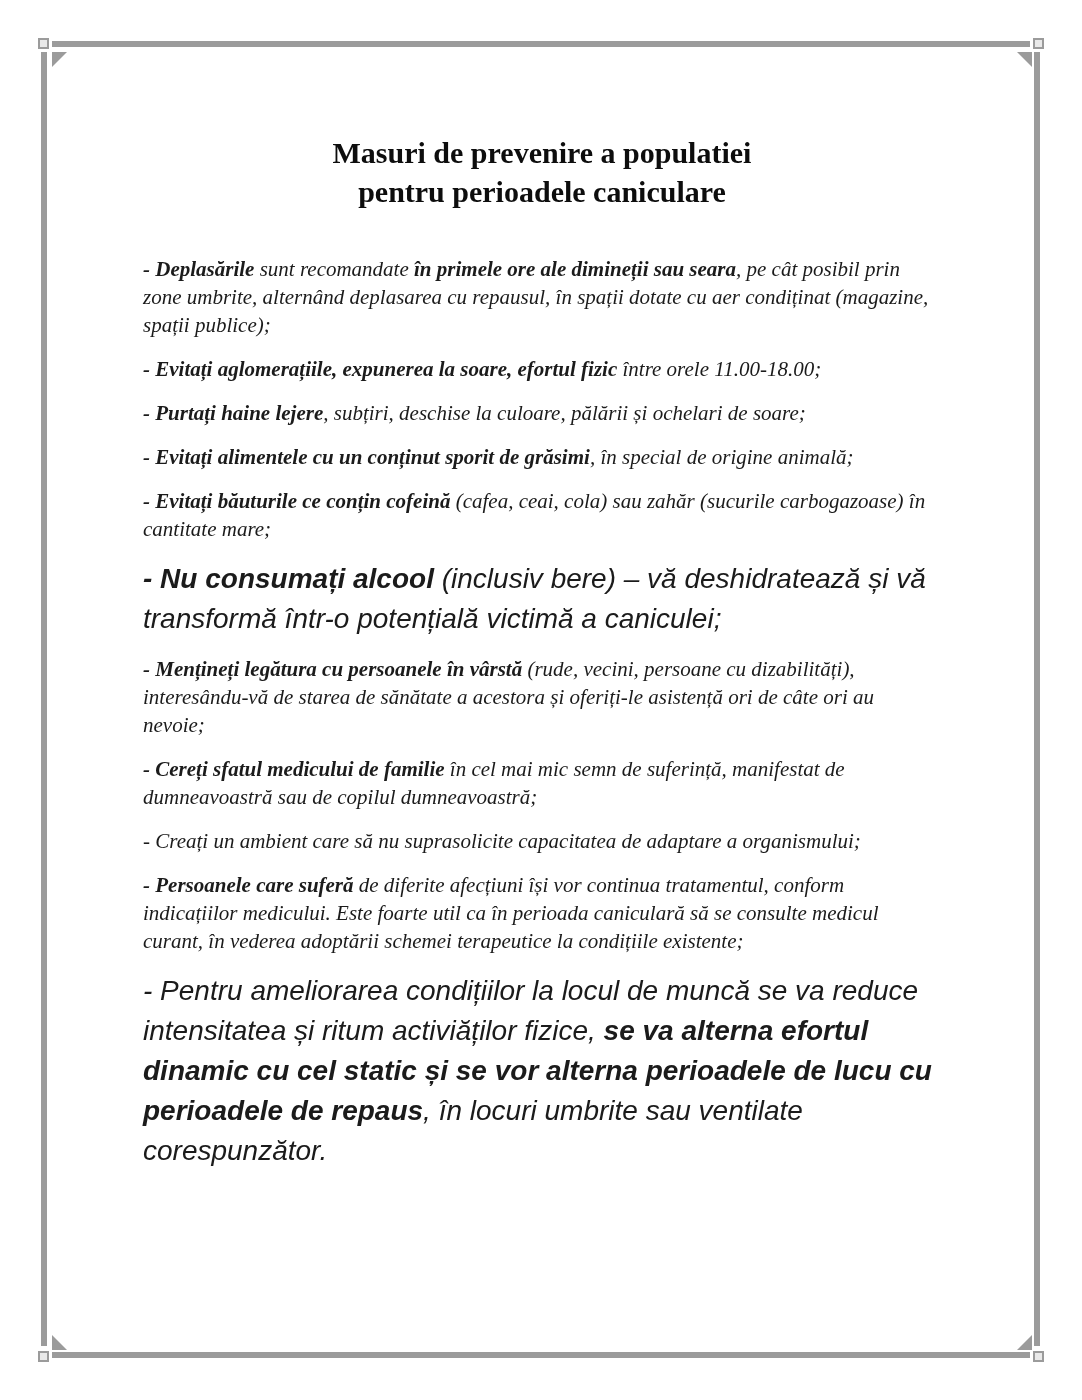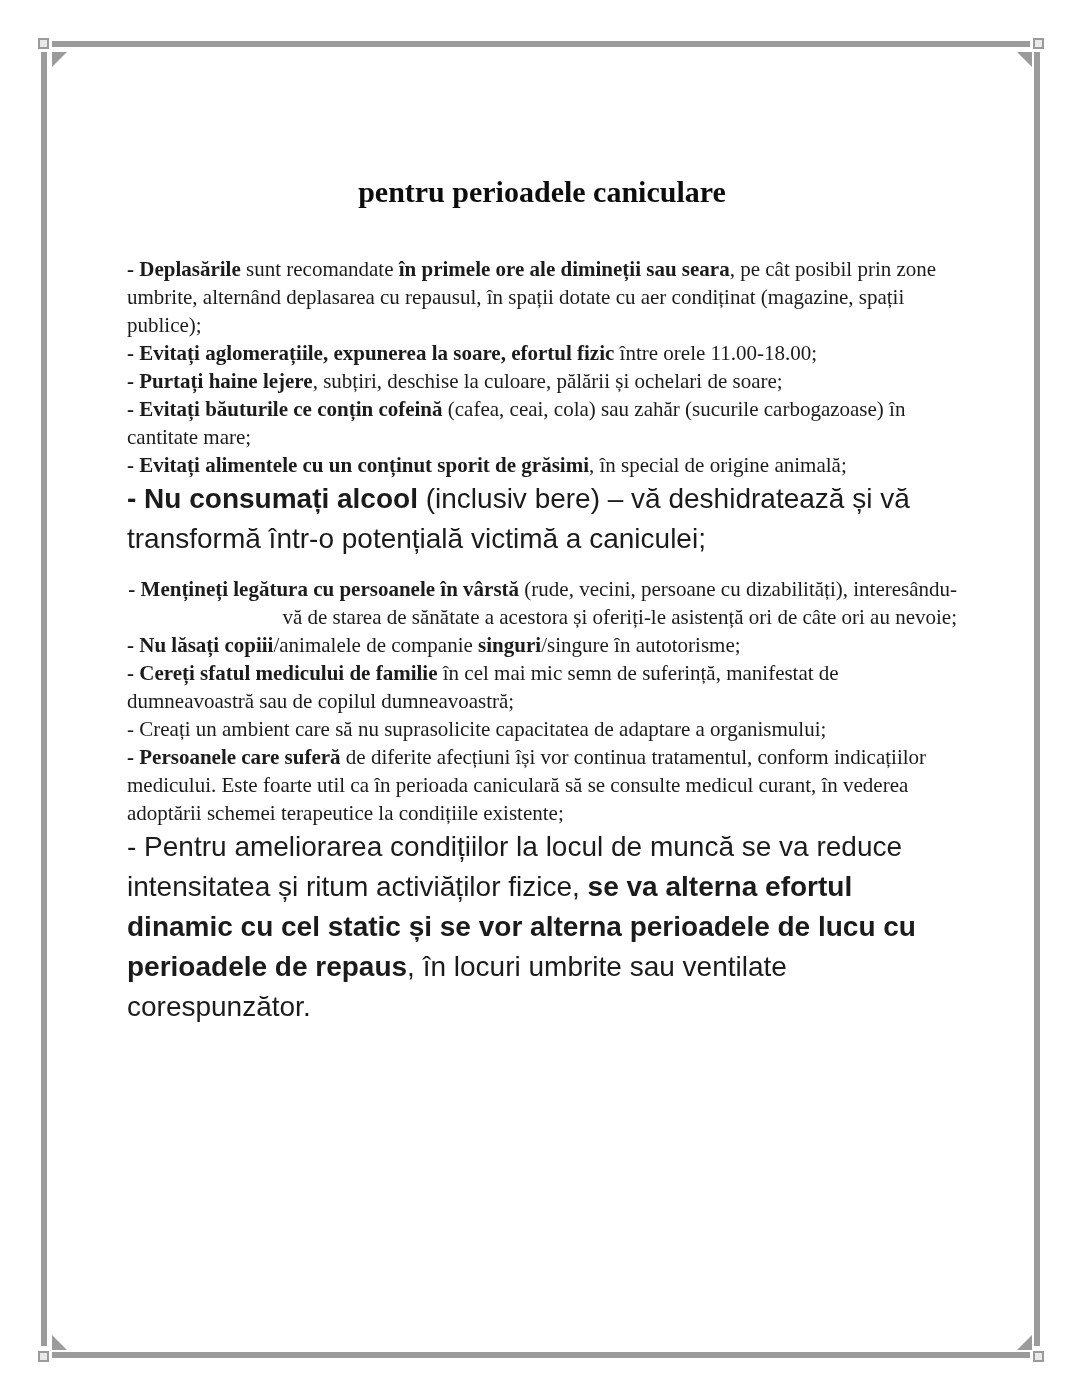--- a/index.html
+++ b/index.html
@@ -39,32 +39,32 @@
   }
   h1.doc-title {
     font-family:"Liberation Serif", serif;
     font-weight:bold;
     font-size:30px;
     line-height:39px;
     text-align:center;
     color:#0d0d0d;
     margin:133px 0 44px 0;
   }
-  .paragraphs p { margin:0; }
+  .paragraphs p { margin:16px;font-style:italic; }
   p.serif {
     font-family:"Liberation Serif", serif;
     font-size:21px;
     line-height:28px;
   }
   p.sans {
     font-family:"Liberation Sans", sans-serif;
     font-size:28px;
     line-height:40px;
   }
-  p.gap { margin-top:16px !important;text-align:right; }
+  p.gap { margin-top:16px !important; }
   p b { font-weight:bold; }
 </style>
 </head>
 <body>
 
 <div class="bar bar-top"></div>
 <div class="bar bar-bottom"></div>
 <div class="bar bar-left"></div>
 <div class="bar bar-right"></div>
 
@@ -73,30 +73,29 @@
 <div class="corner-square sq-bl"></div>
 <div class="corner-square sq-br"></div>
 
 <div class="corner-tri tri-tl"></div>
 <div class="corner-tri tri-tr"></div>
 <div class="corner-tri tri-bl"></div>
 <div class="corner-tri tri-br"></div>
 
 <div class="content">
   <h1 class="doc-title">
-    <br>
+    <span>Masuri de prevenire a populatiei</span><br>
     <span>pentru perioadele caniculare</span>
   </h1>
   <div class="paragraphs" id="paragraph-list">
       <p class="serif"><b>- Deplasările</b><span> sunt recomandate </span><b>în primele ore ale dimineții sau seara</b><span>, pe cât posibil prin zone umbrite, alternând deplasarea cu repausul, în spații dotate cu aer condiținat (magazine, spații publice);</span></p>
       <p class="serif"><b>- Evitați aglomerațiile, expunerea la soare, efortul fizic</b><span> între orele 11.00-18.00;</span></p>
       <p class="serif"><b>- Purtați haine lejere</b><span>, subțiri, deschise la culoare, pălării și ochelari de soare;</span></p>
+      <p class="serif"><b>- Evitați alimentele cu un conținut sporit de grăsimi</b><span>, în special de origine animală;</span></p>
       <p class="serif"><b>- Evitați băuturile ce conțin cofeină</b><span> (cafea, ceai, cola) sau zahăr (sucurile carbogazoase) în cantitate mare;</span></p>
-      <p class="serif"><b>- Evitați alimentele cu un conținut sporit de grăsimi</b><span>, în special de origine animală;</span></p>
       <p class="sans"><b>- Nu consumați alcool</b><span> (inclusiv bere) – vă deshidratează și vă transformă într-o potențială victimă a caniculei;</span></p>
       <p class="serif gap"><b>- Mențineți legătura cu persoanele în vârstă</b><span> (rude, vecini, persoane cu dizabilități), interesându-vă de starea de sănătate a acestora și oferiți-le asistență ori de câte ori au nevoie;</span></p>
-      <p class="serif"><b>- Nu lăsați copiii</b><span>/animalele de companie </span><b>singuri</b><span>/singure în autotorisme;</span></p>
       <p class="serif"><b>- Cereți sfatul medicului de familie</b><span> în cel mai mic semn de suferință, manifestat de dumneavoastră sau de copilul dumneavoastră;</span></p>
       <p class="serif"><span>- Creați un ambient care să nu suprasolicite capacitatea de adaptare a organismului;</span></p>
       <p class="serif"><b>- Persoanele care suferă</b><span> de diferite afecțiuni își vor continua tratamentul, conform indicațiilor medicului. Este foarte util ca în perioada caniculară să se consulte medicul curant, în vederea adoptării schemei terapeutice la condițiile existente;</span></p>
       <p class="sans"><span>- Pentru ameliorarea condițiilor la locul de muncă se va reduce intensitatea și ritum activiăților fizice, </span><b>se va alterna efortul dinamic cu cel static și se vor alterna perioadele de lucu cu perioadele de repaus</b><span>, în locuri umbrite sau ventilate corespunzător.</span></p>
     </div>
 </div>
 
 </body></html>

